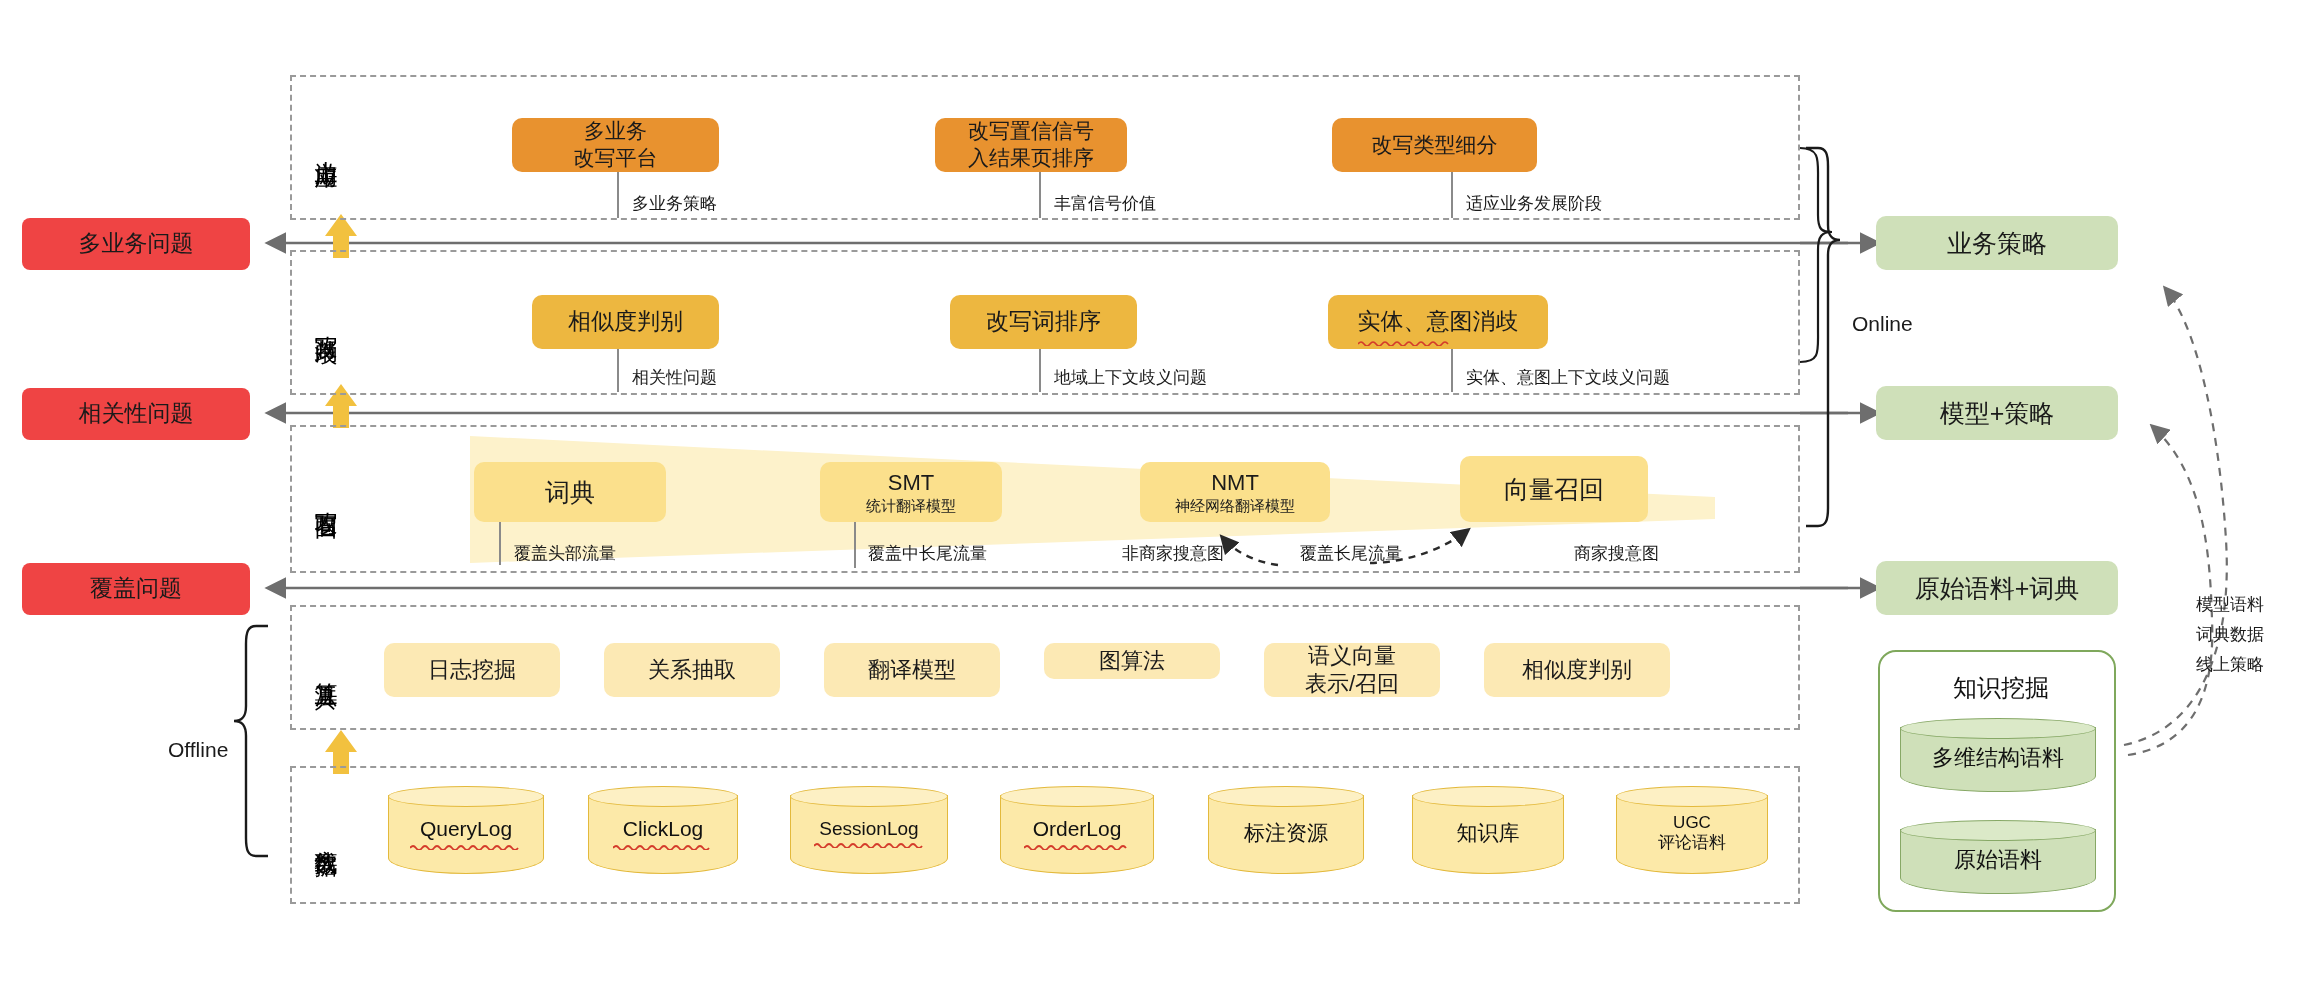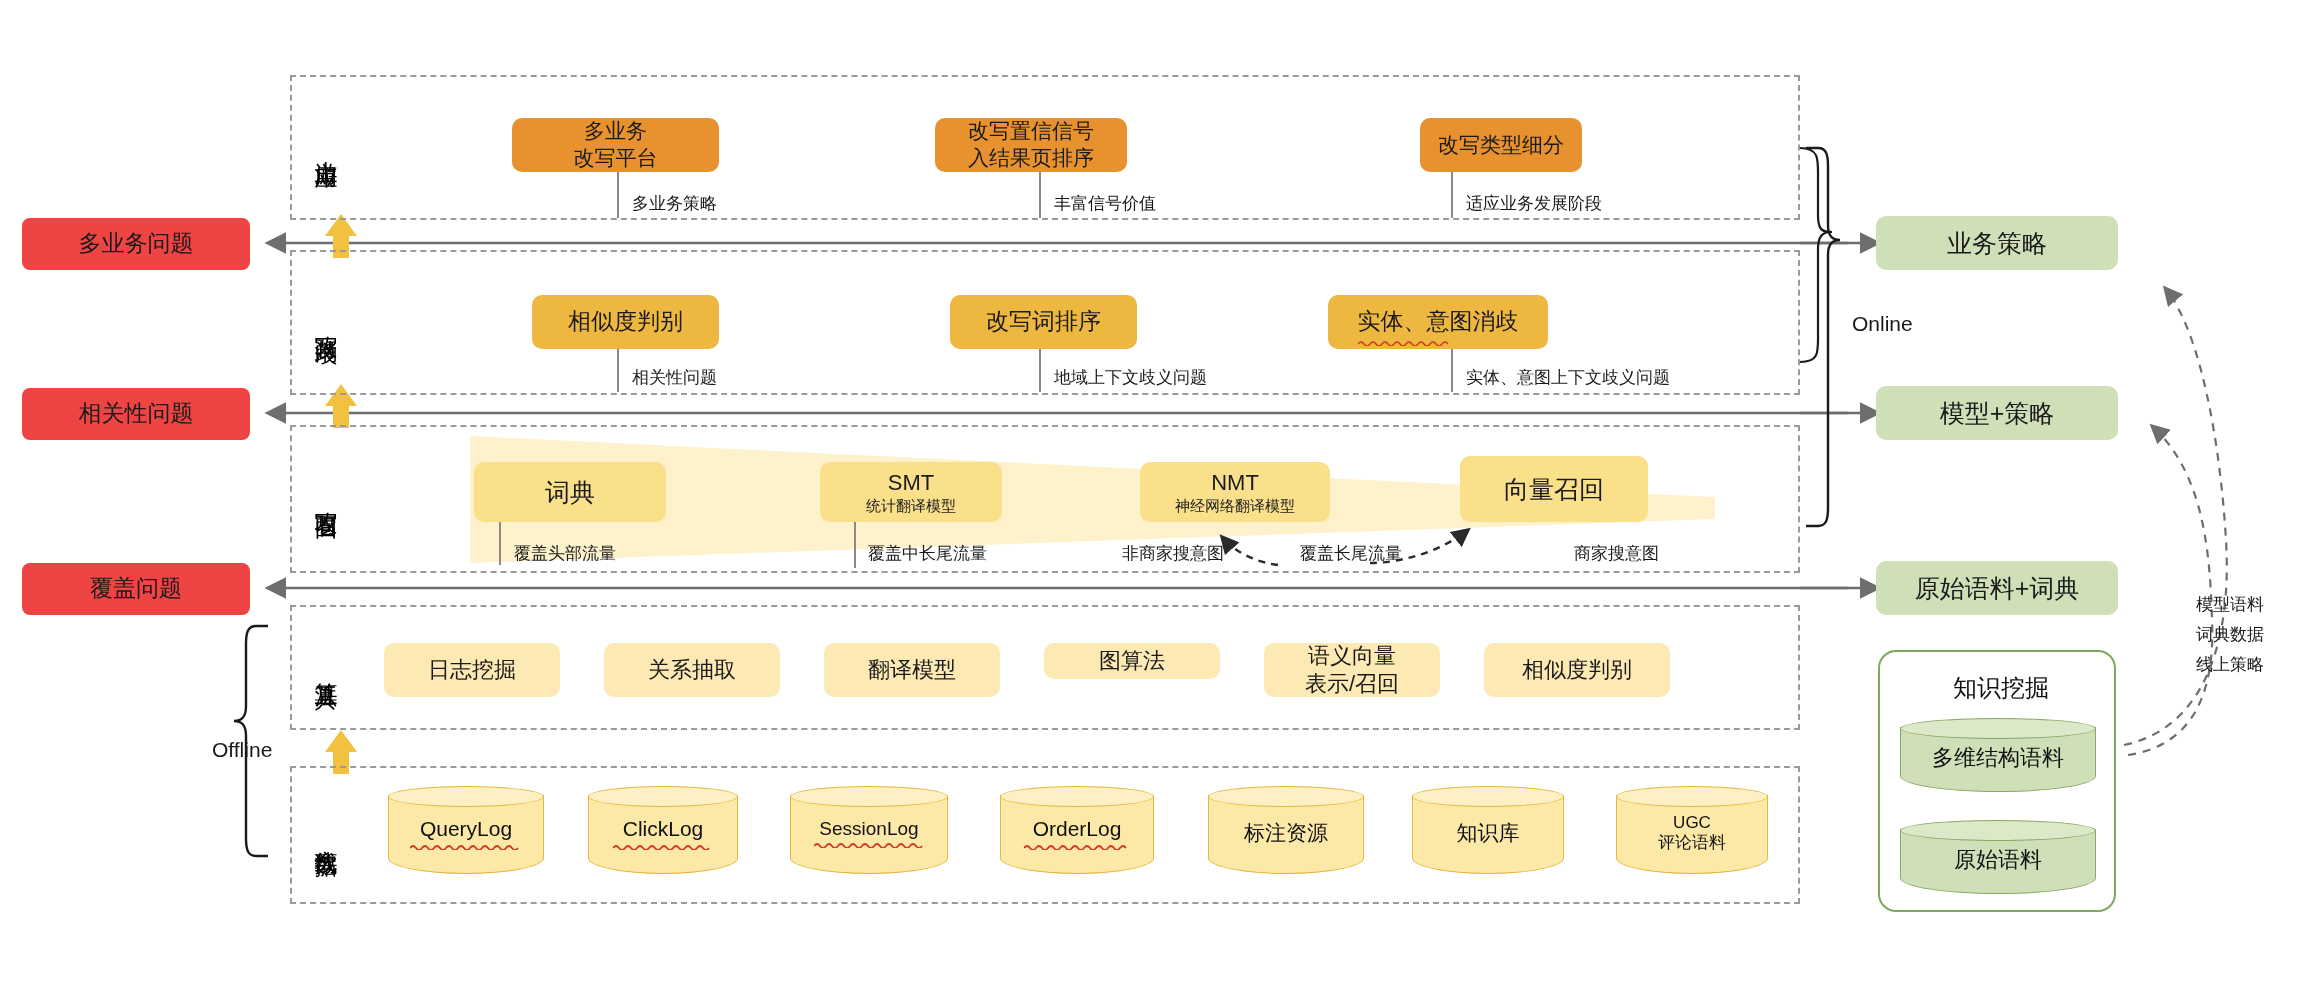--- a/index.html
+++ b/index.html
@@ -136,21 +136,21 @@
   </div>
 
   <div class="node n-orange" style="left:512px;top:118px;width:207px;height:54px;">
     <div>多业务</div>
     <div>改写平台</div>
   </div>
   <div class="node n-orange" style="left:935px;top:118px;width:192px;height:54px;">
     <div>改写置信信号</div>
     <div>入结果页排序</div>
   </div>
-  <div class="node n-orange" style="left:1420px;top:118px;width:162px;height:54px;">
+  <div class="node n-orange" style="left:1332px;top:118px;width:205px;height:54px;">
     <div>改写类型细分</div>
   </div>
 
   <div class="cap" style="left:632px;top:192px;">多业务策略</div>
   <div class="cap" style="left:1054px;top:192px;">丰富信号价值</div>
   <div class="cap" style="left:1466px;top:192px;">适应业务发展阶段</div>
 
   <div class="band" style="left:290px;top:250px;width:1510px;height:145px;"></div>
   <div class="vlabel" style="left:306px;top:256px;width:40px;height:132px;">
     <span>改写消歧</span>
@@ -304,21 +304,21 @@
     <div>业务策略</div>
   </div>
   <div class="node n-green" style="left:1876px;top:386px;width:242px;height:54px;">
     <div>模型+策略</div>
   </div>
   <div class="node n-green" style="left:1876px;top:561px;width:242px;height:54px;">
     <div>原始语料+词典</div>
   </div>
 
   <div class="plain" style="left:1852px;top:312px;">Online</div>
-  <div class="plain" style="left:168px;top:738px;margin-left:44px;">Offline</div>
+  <div class="plain" style="left:168px;top:738px;">Offline</div>
 
   <div class="kpanel" style="left:1878px;top:650px;width:238px;height:262px;"></div>
   <div class="ktitle" style="left:1878px;top:672px;width:246px;">知识挖掘</div>
 
   <div class="cyl gcyl" style="left:1900px;top:718px;width:196px;height:74px;">
     <div class="body"></div>
     <div class="top"></div>
     <div class="txt">
       <span>多维结构语料</span>
     </div>

